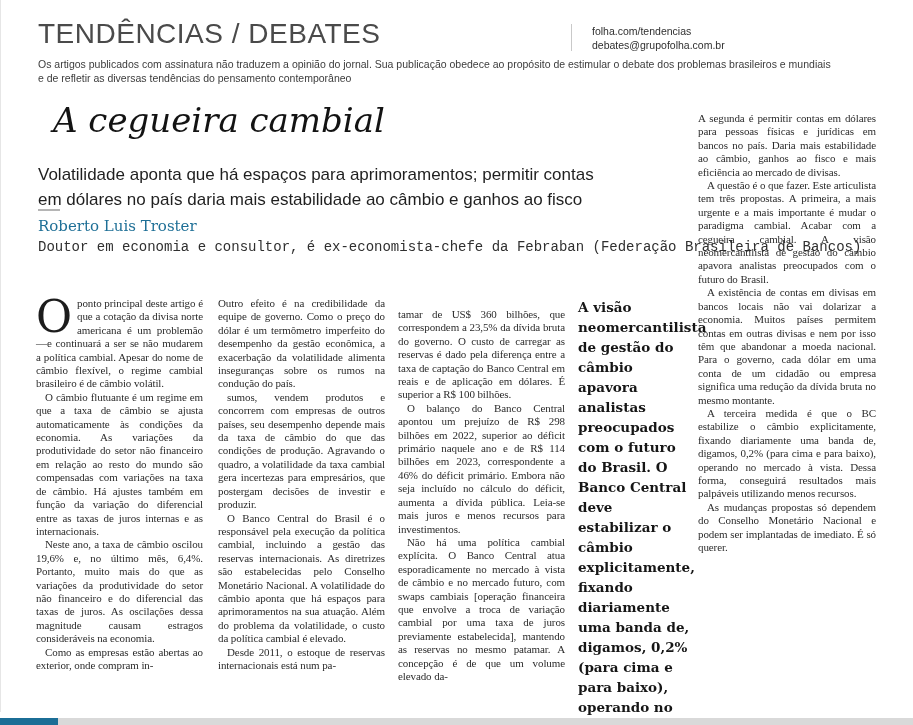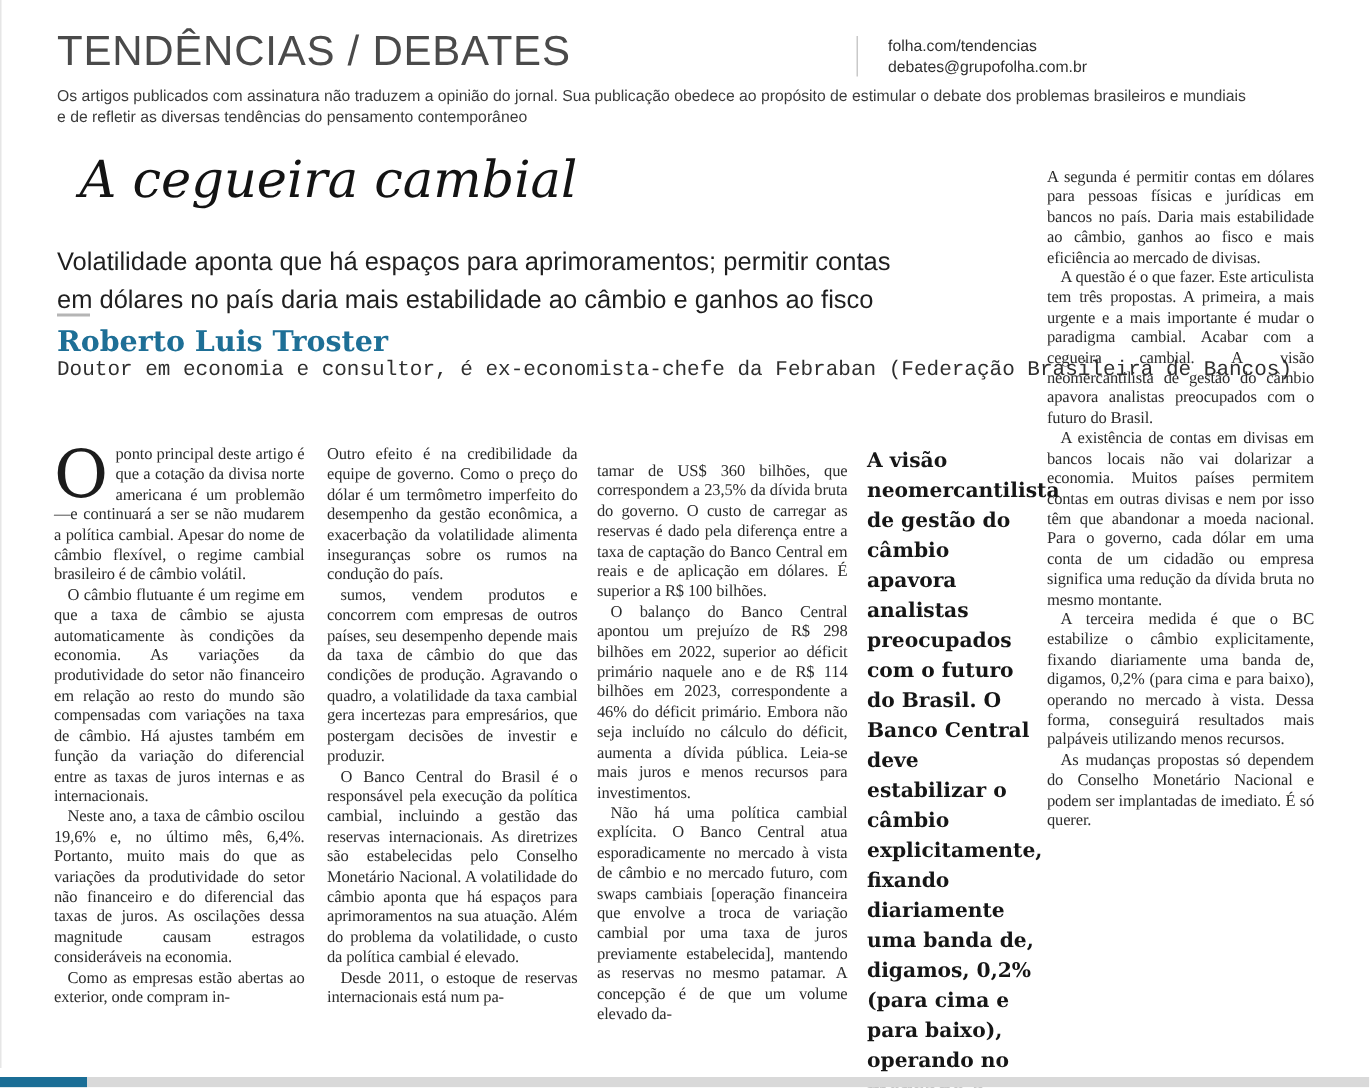--- a/index.html
+++ b/index.html
@@ -32,21 +32,21 @@
     font-family:"DejaVu Serif", serif; font-style:italic; font-weight:500;
     font-size:34px; color:#131313;
   }
   .deck {
     position:absolute; left:38px; top:162px; width:580px;
     font-family:"Liberation Sans", sans-serif; font-size:17px; line-height:25px; color:#1f1f1f;
   }
   .author-dash { position:absolute; left:38px; top:209px; width:22px; height:2px; background:#b5b5b5; }
   .author-name {
     position:absolute; left:38px; top:217px;
-    font-family:"DejaVu Serif", serif; font-weight:bold; font-size:19px; color:#1e6f96;
+    font-family:"DejaVu Serif", serif; font-weight:normal; font-size:15px; color:#1e6f96;
   }
   .author-bio {
     position:absolute; left:38px; top:239px;
     font-family:Liberation Mono, monospace; font-size:14px; color:#2f2f2f;
   }
 
   
   .col {
     position:absolute; top:297px; width:167px;
     text-align:justify; font-size:11px; line-height:13.4px;

